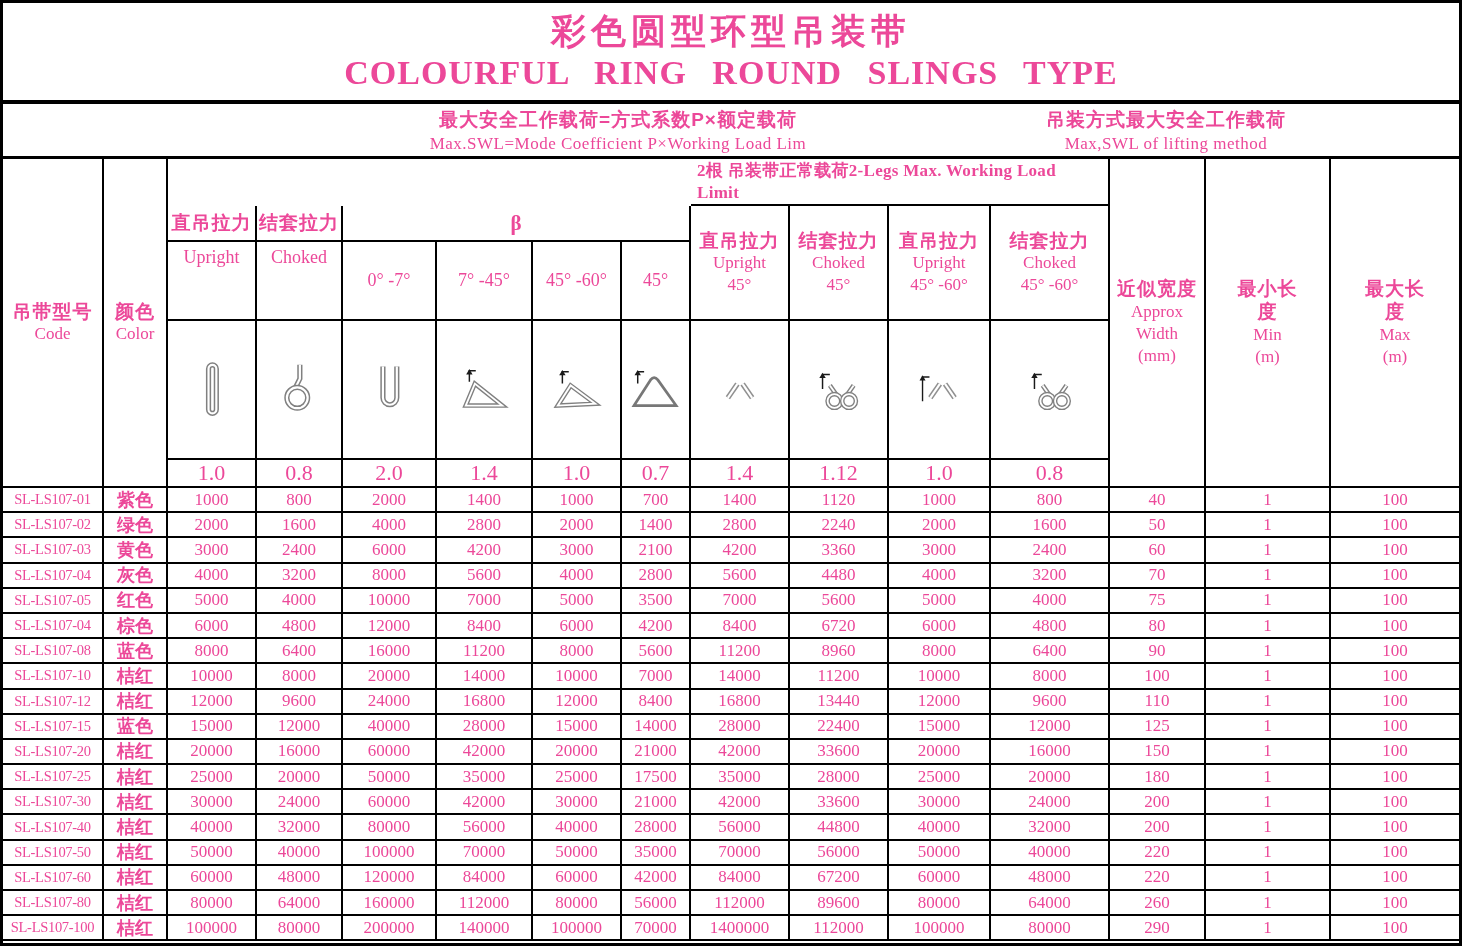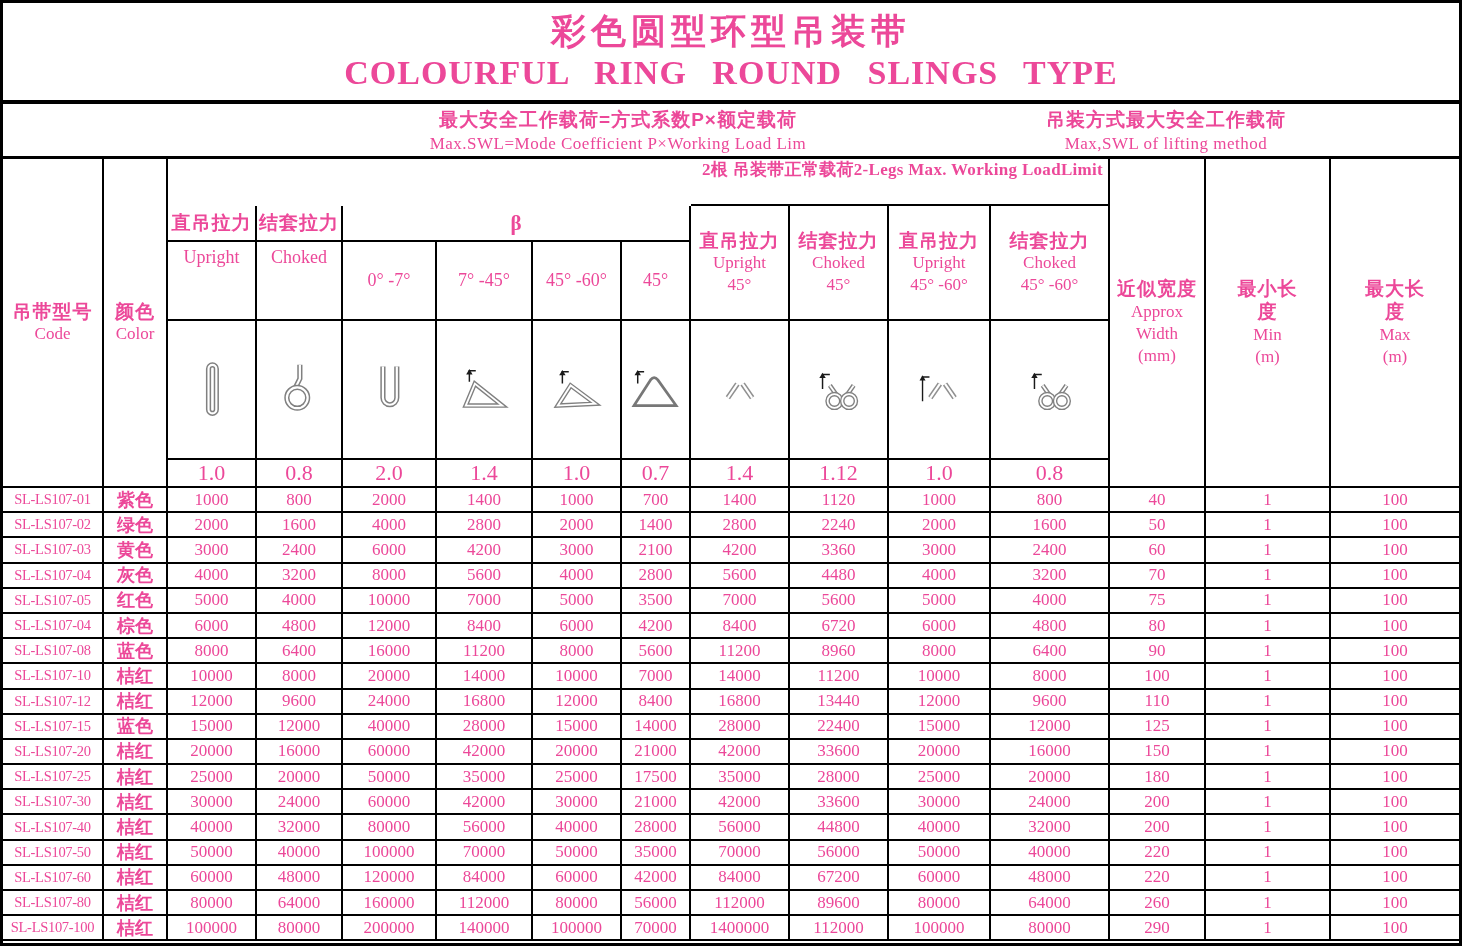--- a/index.html
+++ b/index.html
@@ -33,21 +33,21 @@
   .en-serif{font-family:"Liberation Serif",serif;font-size:17px;line-height:1.3;}
   .angle{font-family:"Liberation Serif",serif;font-size:18px;}
   .beta{font-family:"Liberation Serif",serif;font-size:21px;font-weight:bold;}
   .coeff{font-family:"Liberation Serif",serif;font-size:22px;}
   .num{font-family:"Liberation Serif",serif;font-size:17px;}
   .code{font-family:"Liberation Serif",serif;font-size:14.5px;letter-spacing:-.3px;}
   .colorcell{font-weight:bold;font-size:18px;}
   .group1{gap:22px;}
   .group1 .gcn{font-weight:bold;font-size:19px;}
   .group1 .gen{font-family:"Liberation Serif",serif;font-size:19px;}
-  .group2{flex-direction:row;align-items:flex-start;justify-content:center;padding-left:6px;}
+  .group2{flex-direction:column;align-items:flex-start;justify-content:center;padding-left:6px;}
   .group2 span{font-size:17px;font-weight:bold;font-family:"Liberation Serif",serif;line-height:1.25;letter-spacing:.3px;}
   .icon svg{display:block;}
 </style>
 </head>
 <body>
 
 <div class="sheet">
 
   <div class="titleblock">
     <div class="title-cn">彩色圆型环型吊装带</div>

